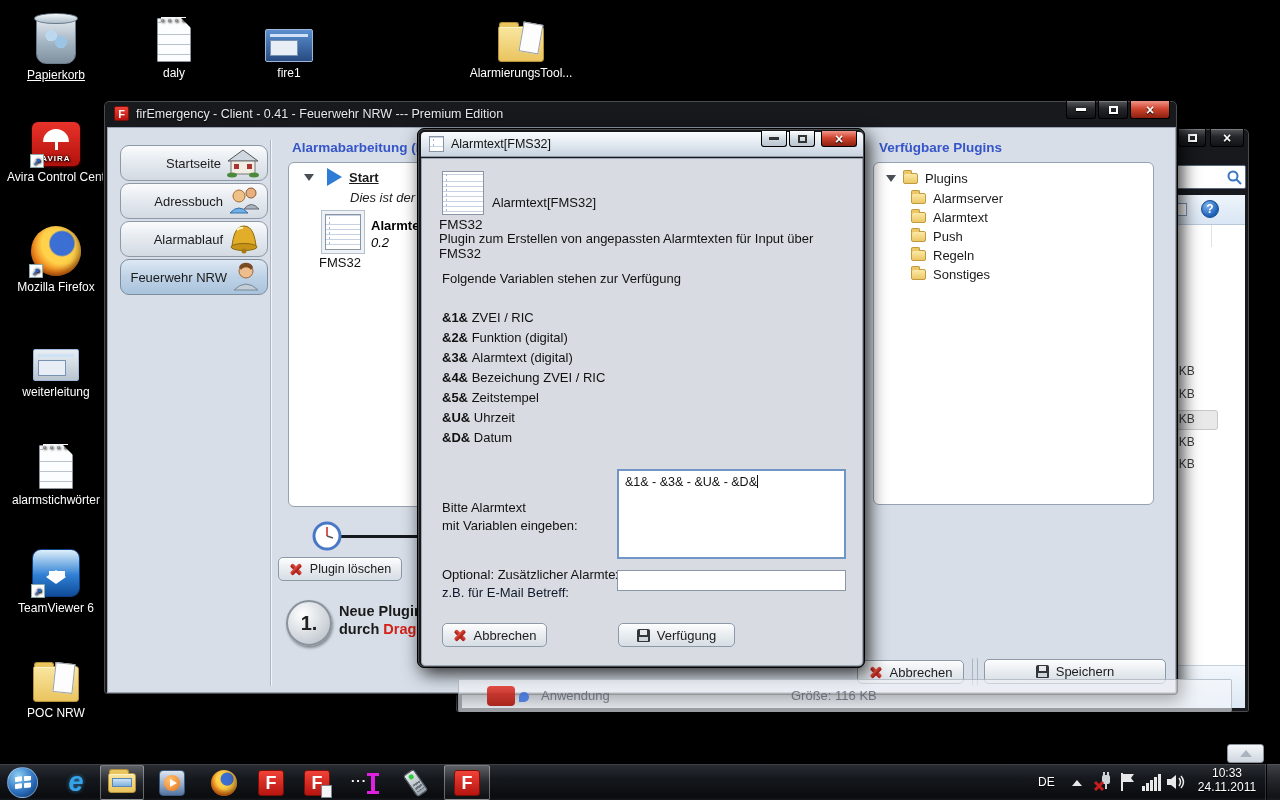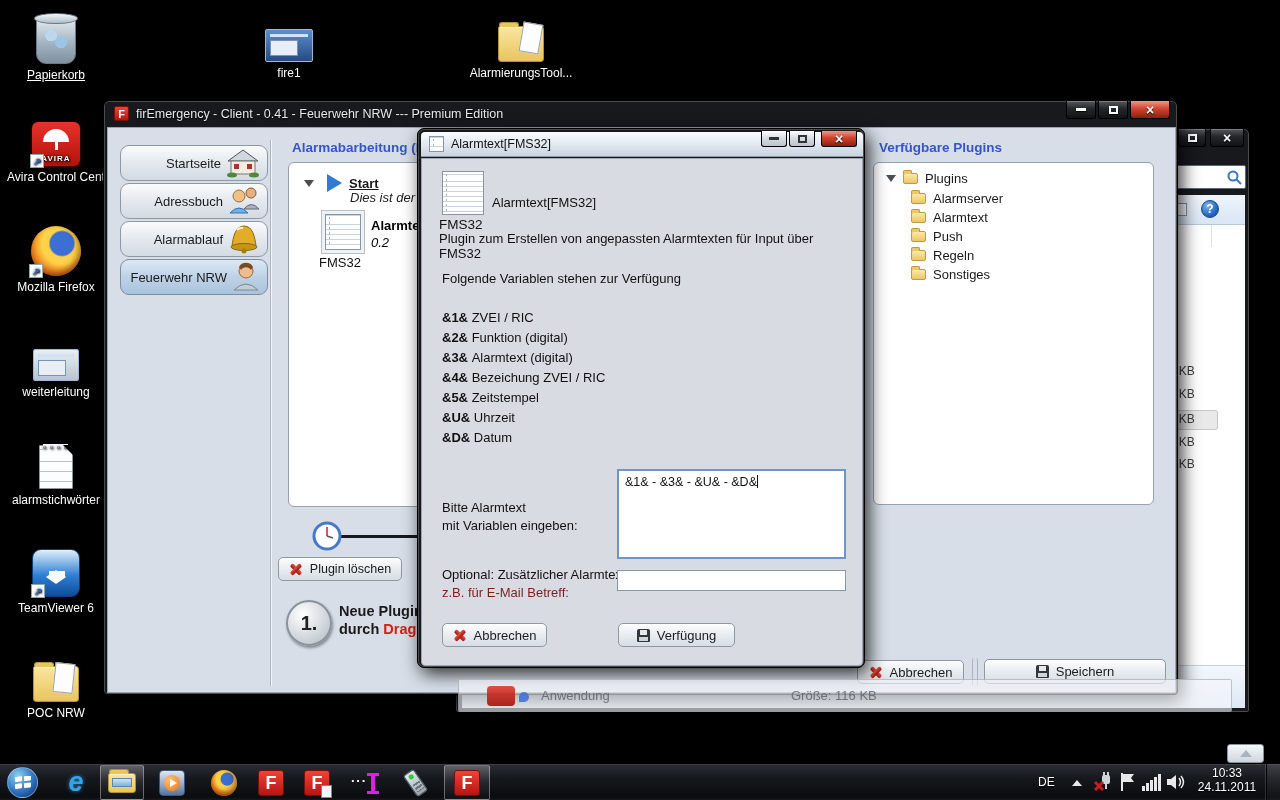--- a/index.html
+++ b/index.html
@@ -126,20 +126,26 @@
 <body>
 
 <div id="screen">
 
   <div class="dicon" style="left:1px;top:12px;text-decoration:underline;">
     <div class="art">
         <div class="bin"></div>
       </div>
     <div>Papierkorb</div>
   </div>
+  <div class="dicon" style="left:119px;top:10px;">
+    <div class="art">
+        <div class="paper"></div>
+      </div>
+    <div>daly</div>
+  </div>
   <div class="dicon" style="left:234px;top:18px;">
     <div class="art" style="height:44px;">
         <div class="thumb"></div>
       </div>
     <div>fire1</div>
   </div>
   <div class="dicon" style="left:466px;top:10px;">
     <div class="art">
         <div class="folder-lg">
           <div class="folder-page" style="transform:rotate(10deg);right:2px;"></div>
@@ -293,21 +299,21 @@
         <svg width="30" height="30" viewBox="0 0 30 30">
           <circle cx="15" cy="9" r="7" fill="#eebd8e" stroke="#9a6a3a"></circle>
           <path d="M8 5 a8 8 0 0 1 14 0 l-2 3 a6 6 0 0 0 -10 0 z" fill="#7a4a22"></path>
           <path d="M3 28 q12 -12 24 0 z" fill="#c3cdd7" stroke="#7a8894"></path>
         </svg>
       </div>
       <div style="position:absolute;left:162px;top:12px;width:1px;height:546px;background:#aeb6c2;box-shadow:1px 0 0 #f2f5f8;"></div>
 
       <div class="phead" style="left:184px;top:12px;">Alarmabarbeitung (Pipe</div>
       <div class="panel" style="left:180px;top:34px;width:574px;height:345px;"></div>
-      <div class="tree-row" style="left:196px;top:46px;text-decoration:underline;">
+      <div class="tree-row" style="left:196px;top:40px;text-decoration:underline;">
         <span class="tri-down"></span>
         <span style="width:0;height:0;border-top:9px solid transparent;border-bottom:9px solid transparent;border-left:15px solid #2e7cd6;margin-left:6px;"></span>
         <span style="font-weight:bold;">Start</span>
       </div>
       <div style="position:absolute;left:242px;top:62px;font-size:13px;font-style:italic;color:#222;">Dies ist der Startp</div>
       <div style="position:absolute;left:213px;top:82px;width:44px;height:44px;border:1px solid #b8c0cc;background:#eef1f5;padding:3px;">
         <div class="fms-paper" style="width:100%;height:100%;"></div>
       </div>
       <div style="position:absolute;left:211px;top:127px;font-size:13px;color:#111;">FMS32</div>
       <div style="position:absolute;left:263px;top:90px;font-weight:bold;font-size:13px;">Alarmte</div>
@@ -409,21 +415,21 @@
       <div style="position:absolute;left:20px;top:251px;font-size:13px;color:#111;"><b>&amp;U&amp;</b>&nbsp;<span>Uhrzeit</span></div>
       <div style="position:absolute;left:20px;top:271px;font-size:13px;color:#111;"><b>&amp;D&amp;</b>&nbsp;<span>Datum</span></div>
 
       <div style="position:absolute;left:20px;top:341px;font-size:13px;color:#111;">Bitte Alarmtext</div>
       <div style="position:absolute;left:20px;top:359px;font-size:13px;color:#111;">mit Variablen eingeben:</div>
       <div style="position:absolute;left:195px;top:310px;width:229px;height:90px;background:#fff;border:2px solid #7096c6;padding:4px 6px;font-size:12.5px;color:#111;">
         <span>&amp;1&amp; - &amp;3&amp; - &amp;U&amp; - &amp;D&amp;</span><span class="caret"></span>
       </div>
 
       <div style="position:absolute;left:20px;top:408px;font-size:13px;color:#111;">Optional: Zusätzlicher Alarmtext</div>
-      <div style="position:absolute;left:20px;top:426px;font-size:13px;color:#7f1d1d;">z.B. für E-Mail Betreff:</div>
+      <div style="position:absolute;left:20px;top:426px;font-size:13px;color:#0f172a;">z.B. für E-Mail Betreff:</div>
       <input style="position: absolute; left: 195px; top: 411px; width: 229px; height: 21px; background: rgb(255, 255, 255); border: 1px solid rgb(138, 150, 166); font-size: 12.5px; padding: 0px 5px; font-family: inherit;" value="">
 
       <div class="btn" style="left:20px;top:464px;width:105px;height:24px;">
         <span class="redx" style="transform:scale(.85);"></span>
         <span>Abbrechen</span>
       </div>
       <div class="btn" style="left:196px;top:464px;width:117px;height:24px;">
         <span class="floppy"></span>
         <span>Verfügung</span>
       </div>

